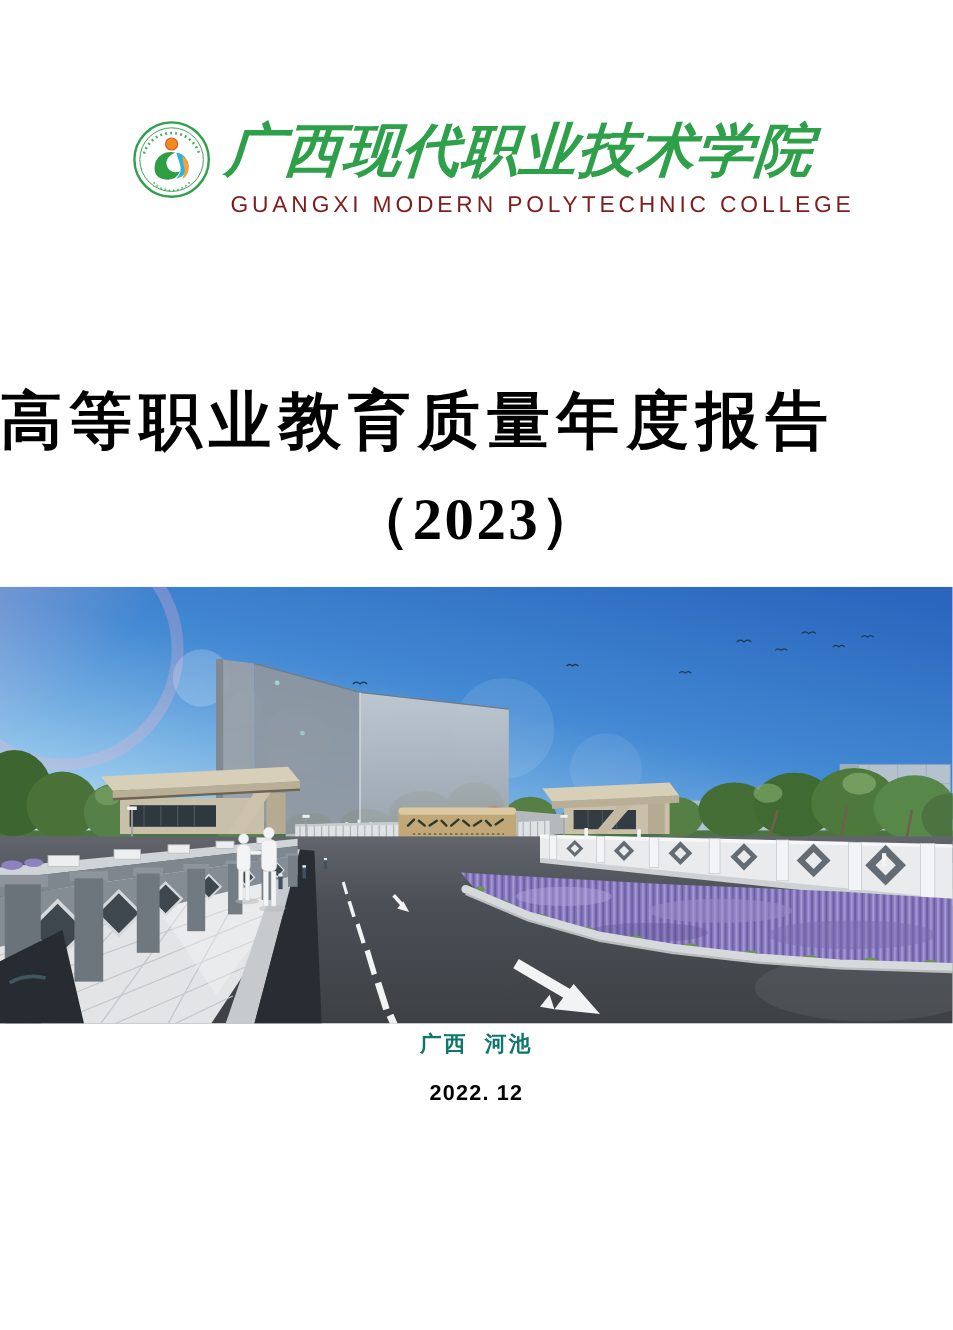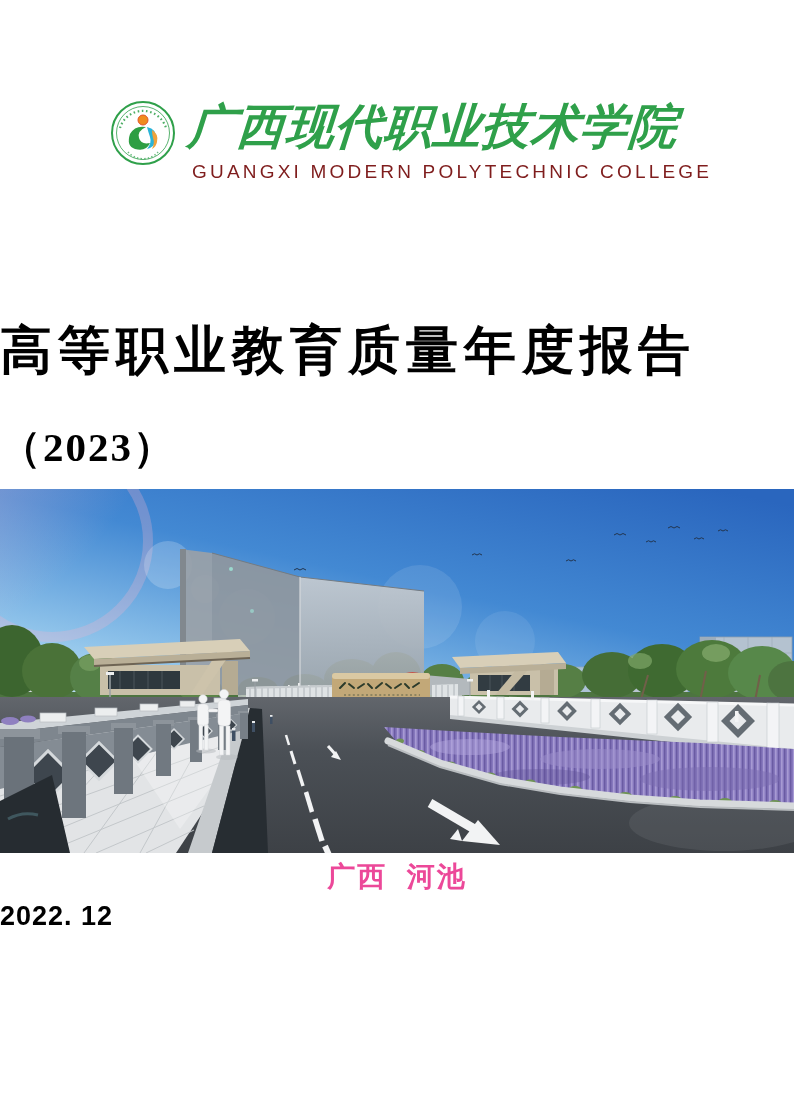--- a/index.html
+++ b/index.html
@@ -12,31 +12,31 @@
   .cn-name{left:188px;top:90px;width:470px;font-size:48px;line-height:72px;font-weight:700;
            color:#2fa04a;font-style:italic;letter-spacing:1px;white-space:nowrap;
            font-family:"DejaVu Serif","Liberation Serif",serif;transform:skewX(-4deg);}
   .en-name{left:192px;top:161px;font-size:19px;letter-spacing:3.2px;color:#7f1d1d;
            font-weight:500;white-space:nowrap;}
 
   
   .title-main{left:0;top:316px;width:794px;text-align:left;font-size:52px;font-weight:800;
               color:#000;letter-spacing:6px;white-space:pre;
               font-family:"Liberation Serif","DejaVu Serif",serif;}
-  .title-year{left:0;top:420px;width:794px;text-align:left;font-size:41px;font-weight:800;
+  .title-year{left:0;top:400px;width:794px;text-align:center;font-size:49px;font-weight:800;
               color:#000;letter-spacing:2px;white-space:pre;
               font-family:"Liberation Serif","DejaVu Serif",serif;}
 
   
   .cover{left:0;top:489px;width:794px;height:364px;display:block;}
 
   
-  .footer-location{left:0;top:858px;width:794px;text-align:center;font-size:28px;font-weight:700;
-                   color:#ec4899;letter-spacing:2px;white-space:pre;}
-  .footer-date{left:0;top:901px;width:794px;font-size:27px;font-weight:700;
+  .footer-location{left:0;top:858px;width:794px;text-align:center;font-size:18px;font-weight:700;
+                   color:#0f766e;letter-spacing:2px;white-space:pre;}
+  .footer-date{left:0;top:901px;width:794px;text-align:center;font-size:18px;font-weight:700;
                color:#000;letter-spacing:1px;white-space:pre;}
 </style>
 </head>
 <body>
 
 <div class="abs emblem">
   <svg width="66" height="66" viewBox="0 0 66 66">
     <circle cx="33" cy="33" r="31" fill="#ffffff" stroke="#2fa04a" stroke-width="2"></circle>
     <circle cx="33" cy="33" r="26.5" fill="none" stroke="#2fa04a" stroke-width="0.8"></circle>
     <path d="M10 28 A24 24 0 0 1 56 28" fill="none" stroke="#2fa04a" stroke-width="2.2" stroke-dasharray="1.6 2.6" opacity="0.85"></path>

